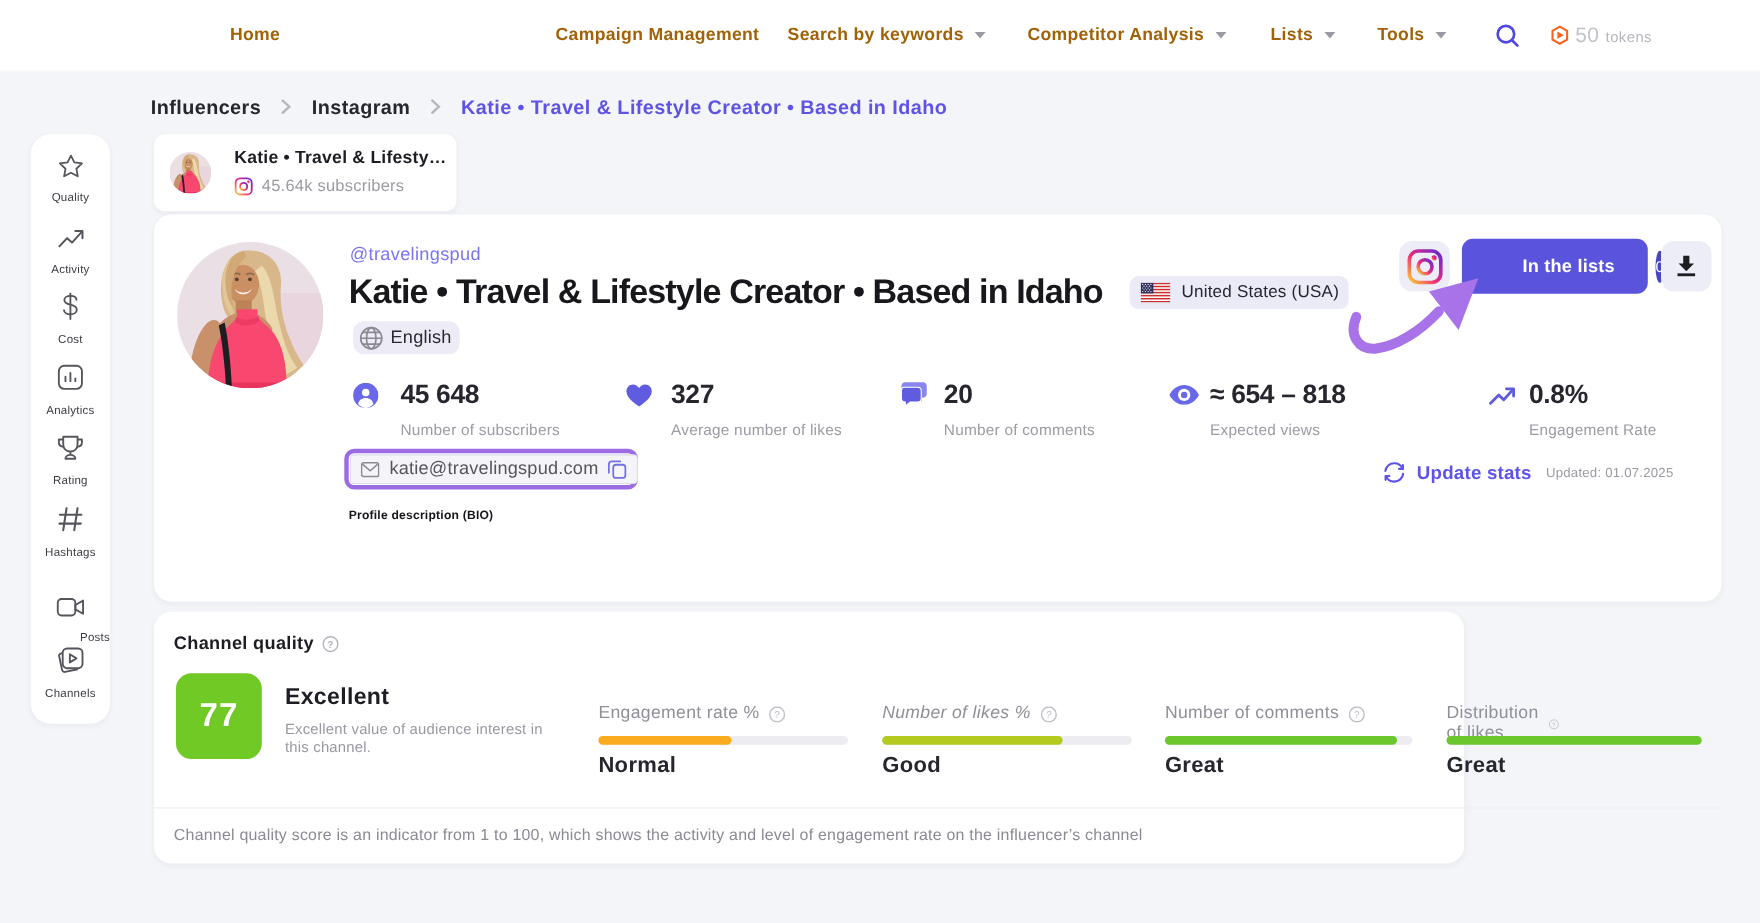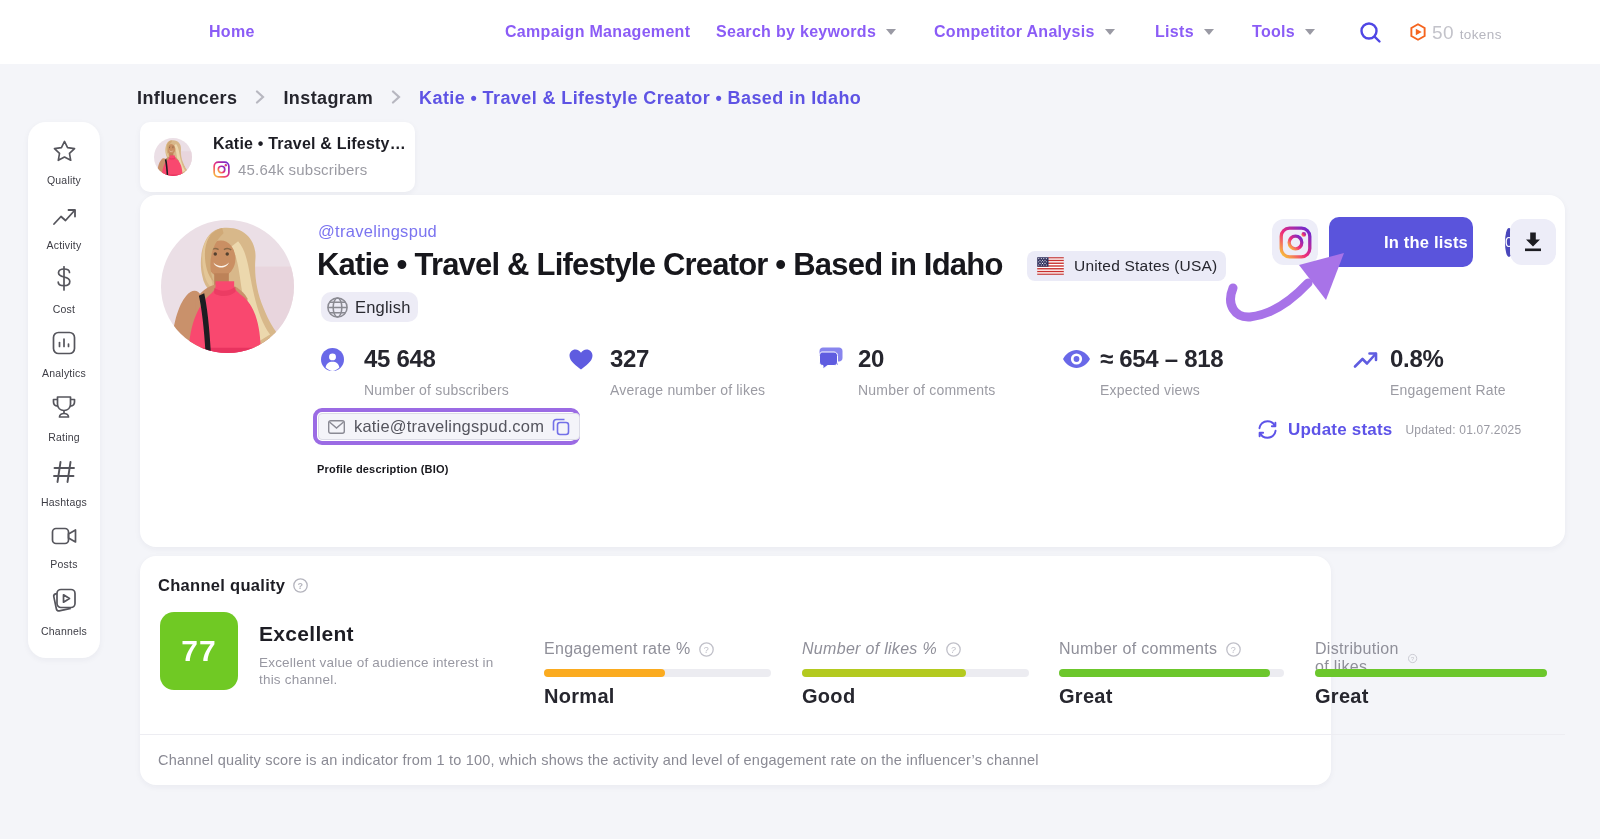--- a/index.html
+++ b/index.html
@@ -1,21 +1,21 @@
 <!DOCTYPE html>
 <html><head>
 <meta charset="utf-8">
 <style>
   * { margin:0; padding:0; box-sizing:border-box; }
   html,body { width:1600px; height:839px; overflow:hidden; }
   body { font-family:"Liberation Sans", sans-serif; background:#f4f5f9; position:relative; color:#24242b; }
   .abs { position:absolute; }
   
   .topbar { position:absolute; left:0; top:0; width:1600px; height:64px; background:#ffffff; }
-  .nav { position:absolute; top:0; height:64px; display:flex; align-items:center; font-size:16px; font-weight:bold; color:#8b5cf6; letter-spacing:0.3px; }
+  .nav { position:absolute; top:0; height:64px; display:flex; align-items:center; font-size:16px; font-weight:bold; color:#a16207; letter-spacing:0.3px; }
   .caret { display:inline-block; width:0; height:0; border-left:5.5px solid transparent; border-right:5.5px solid transparent; border-top:6px solid #9a9aa4; margin-left:10px; }
   .purple { color:#5b51e0; }
   
   .crumb { position:absolute; top:88px; left:137px; font-size:18px; font-weight:bold; letter-spacing:0.4px; color:#26262e; display:flex; align-items:center; }
   .crumb .sep { margin:0 18px; }
   
   .card { position:absolute; background:#fff; border-radius:16px; box-shadow:0 2px 6px rgba(40,40,80,0.05); }
   
   .side { left:28px; top:122px; width:72px; height:536px; border-radius:18px; }
   .sitem { position:absolute; left:0; width:72px; text-align:center; color:#3c3c44; }
@@ -110,21 +110,21 @@
   </div>
   <div class="sitem" style="top:338px;">
     <svg width="24" height="24" viewBox="0 0 24 24" fill="none" stroke="#55555c" stroke-width="1.9" stroke-linecap="round">
         <path d="M8.5 2 L5.5 22"></path>
         <path d="M18.5 2 L15.5 22"></path>
         <path d="M2.5 8 L22 8"></path>
         <path d="M2 16 L21.5 16"></path>
       </svg>
     <div class="lbl">Hashtags</div>
   </div>
-  <div class="sitem" style="top:404px;">
+  <div class="sitem" style="top:420px;text-align:right;">
     <svg width="26" height="20" viewBox="0 0 26 20" fill="none" stroke="#55555c" stroke-width="1.7" stroke-linejoin="round">
         <rect x="1.5" y="2.5" width="16" height="15" rx="3.5"></rect>
         <path d="M17.5 8 L24.5 4 L24.5 16 L17.5 12 Z"></path>
       </svg>
     <div class="lbl">Posts</div>
   </div>
   <div class="sitem" style="top:466px;">
     <svg width="25" height="25" viewBox="0 0 25 25" fill="none" stroke="#55555c" stroke-width="1.7" stroke-linejoin="round">
         <rect x="5" y="1.5" width="18" height="18" rx="4"></rect>
         <path d="M5 5.5 L3.6 5.9 C2.3 6.3 1.5 7.3 1.8 8.6 L4.4 21 C4.7 22.3 5.9 23.1 7.2 22.8 L18.8 20.4"></path>
@@ -309,21 +309,21 @@
     <span style="margin-left:13px; font-size:12px; color:#9a9aa3; letter-spacing:0.2px; white-space:nowrap;">Updated: 01.07.2025</span>
   </div>
 
   <div style="position:absolute; left:177px; top:268px; font-size:11px; font-weight:bold; letter-spacing:0.2px; color:#17171c;">Profile description (BIO)</div>
 
   <div style="position:absolute; left:1132px; top:24px; width:46px; height:46px; background:#ededf8; border-radius:12px; display:flex; align-items:center; justify-content:center;">
     <svg width="33" height="33" viewBox="0 0 24 24">
         <use href="#ig"></use>
       </svg>
   </div>
-  <div style="position:absolute; left:1189px; top:22px; width:144px; height:50px; background:#5a54dc; border-radius:10px; display:flex; align-items:center;gap:24px;">
+  <div style="position:absolute; left:1189px; top:22px; width:169px; height:50px; background:#5a54dc; border-radius:10px; display:flex; align-items:center;gap:24px;">
     <svg style="margin-left:19px;" width="19" height="24" viewBox="0 0 19 24" fill="none" stroke="#fff" stroke-width="2.1" stroke-linejoin="round">
         <path d="M2.2 4.2 C2.2 2.8 3.3 1.7 4.7 1.7 L14.3 1.7 C15.7 1.7 16.8 2.8 16.8 4.2 L16.8 22 L9.5 17 L2.2 22 Z"></path>
       </svg>
     <span style="margin-left:12px; font-size:16.5px; font-weight:bold; color:#fff; letter-spacing:0.2px; white-space:nowrap;">In the lists</span>
     <div style="margin-left:13px; width:29px; height:29px; border-radius:50%; background:#4a47bb; color:#fff; font-size:14px; display:flex; align-items:center; justify-content:center;">0</div>
   </div>
   <div style="position:absolute; left:1370px; top:24px; width:46px; height:46px; background:#ededf8; border-radius:12px; display:flex; align-items:center; justify-content:center;">
     <svg width="22" height="22" viewBox="0 0 22 22">
         <path d="M8.2 1.5 L13.8 1.5 L13.8 8.5 L18 8.5 L11 15.5 L4 8.5 L8.2 8.5 Z" fill="#1d1d22"></path>
         <rect x="3" y="17.5" width="16" height="2.6" fill="#1d1d22"></rect>

